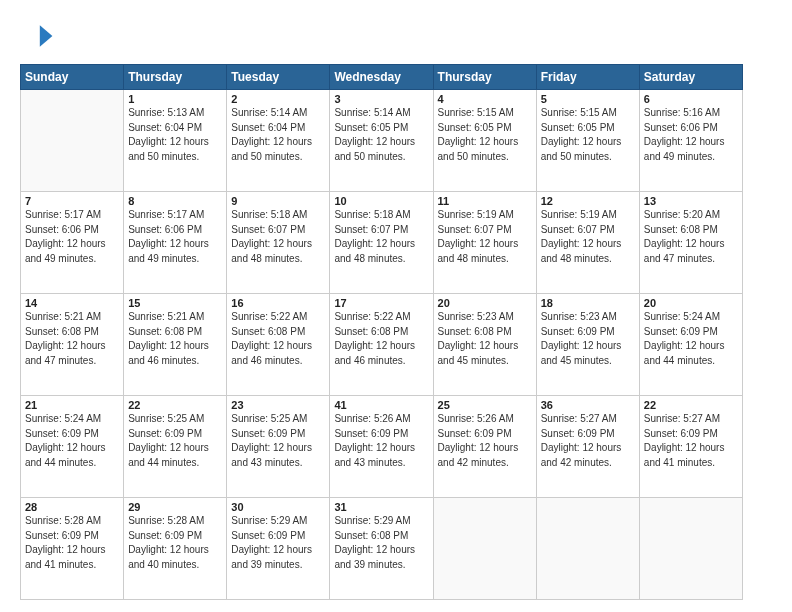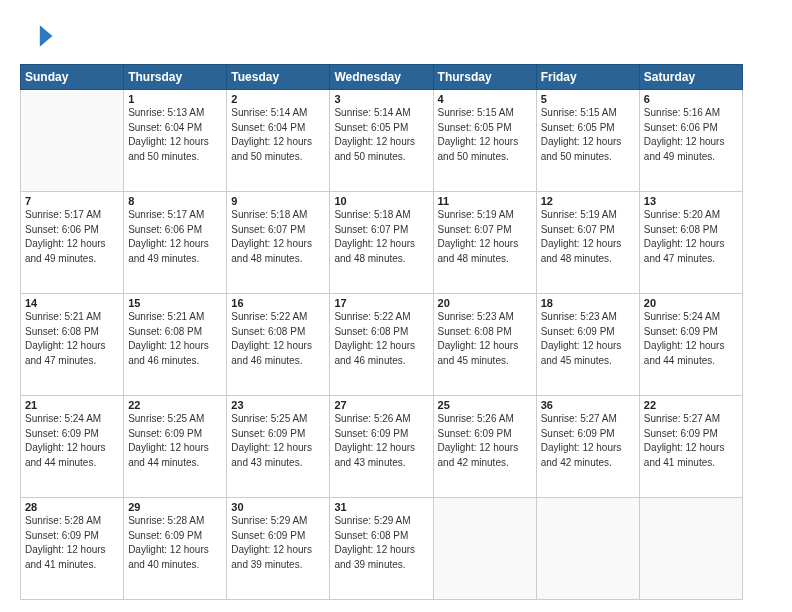--- a/index.html
+++ b/index.html
@@ -298,21 +298,21 @@
 and 44 minutes.</div>
           </td>
           <td>
             <span class="day-num">23</span>
             <div class="day-info" style="white-space: pre-line;">Sunrise: 5:25 AM
 Sunset: 6:09 PM
 Daylight: 12 hours
 and 43 minutes.</div>
           </td>
           <td>
-            <span class="day-num">27</span>
+            <span class="day-num">41</span>
             <div class="day-info" style="white-space: pre-line;">Sunrise: 5:26 AM
 Sunset: 6:09 PM
 Daylight: 12 hours
 and 43 minutes.</div>
           </td>
           <td>
             <span class="day-num">25</span>
             <div class="day-info" style="white-space: pre-line;">Sunrise: 5:26 AM
 Sunset: 6:09 PM
 Daylight: 12 hours

